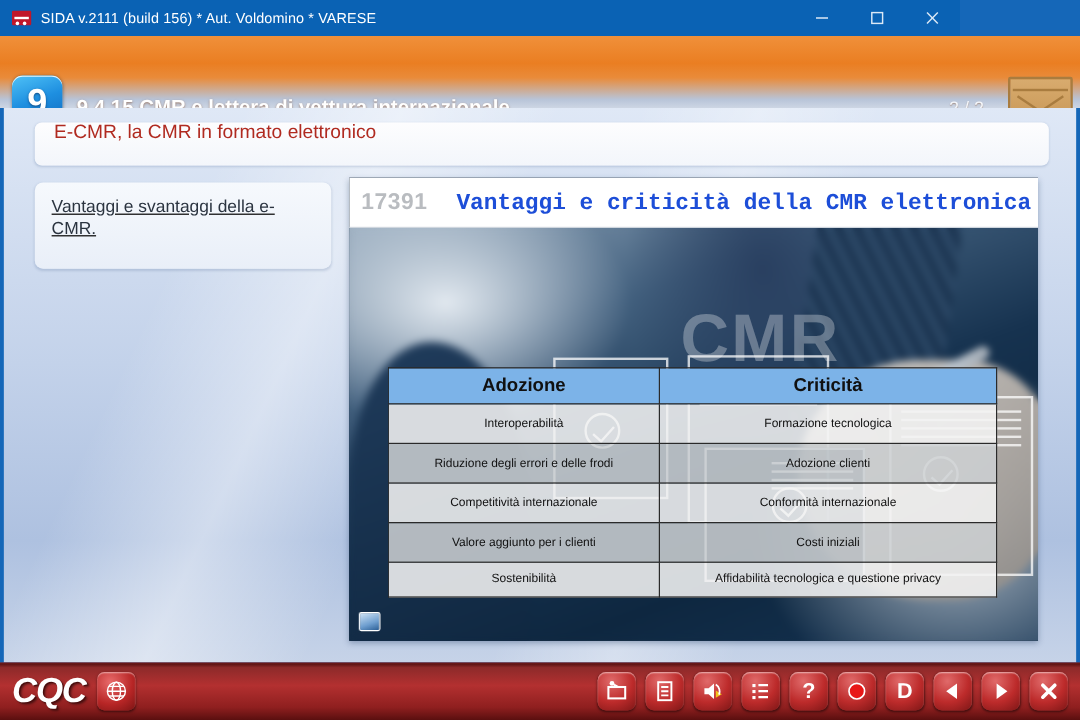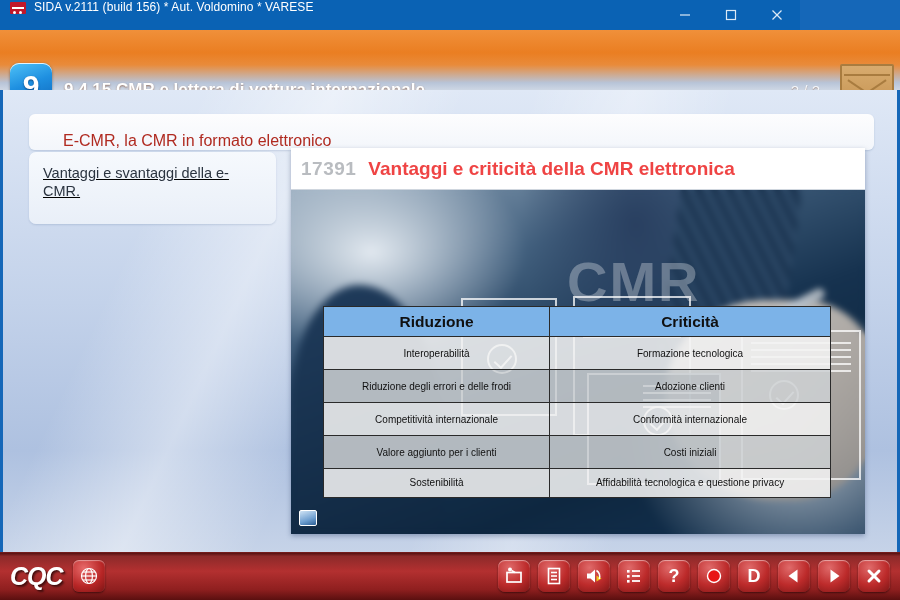--- a/index.html
+++ b/index.html
@@ -11,21 +11,21 @@
   }
   #app {
     position: relative; width: 900px; height: 600px;
     background: #1567b8;
   }
 
   
   .titlebar {
     position: absolute; left: 0; top: 0; width: 800px; height: 30px;
     background: #0a62b4;
-    display: flex; align-items: flex-start;
+    display: flex; align-items: center;
   }
   .tb-icon {
     width: 16px; height: 16px; margin-left: 10px; margin-right: 8px;
     position: relative; flex: none;
   }
   .tb-icon .truckbox {
     position: absolute; inset: 2px 0 2px 0;
     background: #c0172a; border-radius: 1px;
   }
   .tb-icon .truckbar {
@@ -100,25 +100,25 @@
     position: absolute; left: 0; top: 90px; width: 900px; height: 462px;
     background:
       linear-gradient(115deg, rgba(255,255,255,0) 18%, rgba(255,255,255,.42) 30%, rgba(255,255,255,0) 42%),
       linear-gradient(105deg, rgba(255,255,255,0) 52%, rgba(255,255,255,.30) 62%, rgba(255,255,255,0) 72%),
       linear-gradient(180deg, #dfe8f6 0%, #c3d2ea 46%, #aec1e0 78%, #c6d3e8 100%);
     border-left: 3px solid #1567b8;
     border-right: 3px solid #1567b8;
   }
 
   .subtitle-bar {
-    position: absolute; left: 26px; top: 24px; width: 845px; height: 36px;
+    position: absolute; left: 26px; top: 12px; width: 845px; height: 36px;
     background: linear-gradient(180deg, #fdfdfe 0%, #f3f6fb 100%);
     border-radius: 6px;
     box-shadow: 0 1px 2px rgba(40,70,120,.18);
-    display: flex; align-items: flex-end; padding-left: 18px;
+    display: flex; align-items: flex-start;
   }
   .subtitle-bar span {
     margin-left: 16px; color: #b02a20; font-size: 16px;
   }
 
   .note-box {
     position: absolute; left: 26px; top: 62px; width: 247px; height: 72px;
     background: linear-gradient(180deg,#f6f9fd 0%, #e9eff8 100%);
     border-radius: 7px;
     box-shadow: 0 1px 2px rgba(40,70,120,.16);
@@ -139,21 +139,21 @@
   .slide-head {
     position: relative; z-index: 5; height: 42px; background: #ffffff;
     display: flex; align-items: center; border-bottom: 1px solid #cfd6de;
   }
   .slide-id {
     margin-left: 10px; color: #b9bcc0; font-size: 19px; font-weight: bold;
     letter-spacing: .5px;
     text-align: center;
   }
   .slide-title {
-    margin-left: 12px; color: #ef4444; font-size: 19px; font-weight: bold;
+    margin-left: 24px; color: #1d4ed8; font-size: 19px; font-weight: bold; font-family: Liberation Mono, monospace;
   }
 
   
   .photo {
     position: absolute; left: 0; top: 42px; width: 574px; height: 344px;
     overflow: hidden;
   }
   .photo .p-base {
     position: absolute; inset: 0;
     background:
@@ -239,21 +239,21 @@
   .vtable tr.tall td { height: 29px; line-height: 1.15; }
 
   
   .toolbar {
     position: absolute; left: 0; top: 552px; width: 900px; height: 48px;
     background: linear-gradient(180deg,#7d1f1f 0%, #5e1414 3%, #8d2a2a 9%,
                 #b33030 40%, #8f1f1f 78%, #5a0f0f 100%);
     display: flex; align-items: center;
   }
   .tbar-logo {
-    margin-left: 10px; color: #ffffff; font-size: 25px; font-weight: bold;
+    margin-left: 10px; color: #ffffff; font-size: 29px; font-weight: bold;
     font-style: italic; letter-spacing: -1px;
     text-shadow: 1px 1px 0 #4a0d0d, 2px 2px 2px rgba(0,0,0,.5);
   }
   .globe-btn {
     width: 32px; height: 32px; margin-left: 10px; border-radius: 6px;
     background: radial-gradient(circle at 34% 26%, #e86a6a, #b82626 58%, #7b1414 100%);
     box-shadow: inset 0 1px 1px rgba(255,255,255,.45), 0 1px 2px rgba(0,0,0,.5);
     display: flex; align-items: center; justify-content: center;
   }
   .tbar-gap { flex: 1; }
@@ -375,21 +375,21 @@
             <i></i>
           </div>
       </div>
       <div class="check c1"></div>
       <div class="check c2"></div>
       <div class="check c3"></div>
 
       <table class="vtable">
         <thead>
           <tr>
-            <th>Riduzione</th>
+            <th>Adozione</th>
             <th>Criticità</th>
           </tr>
         </thead>
         <tbody>
           <tr>
             <td>Interoperabilità</td>
             <td>Formazione tecnologica</td>
           </tr>
           <tr>
             <td>Riduzione degli errori e delle frodi</td>

